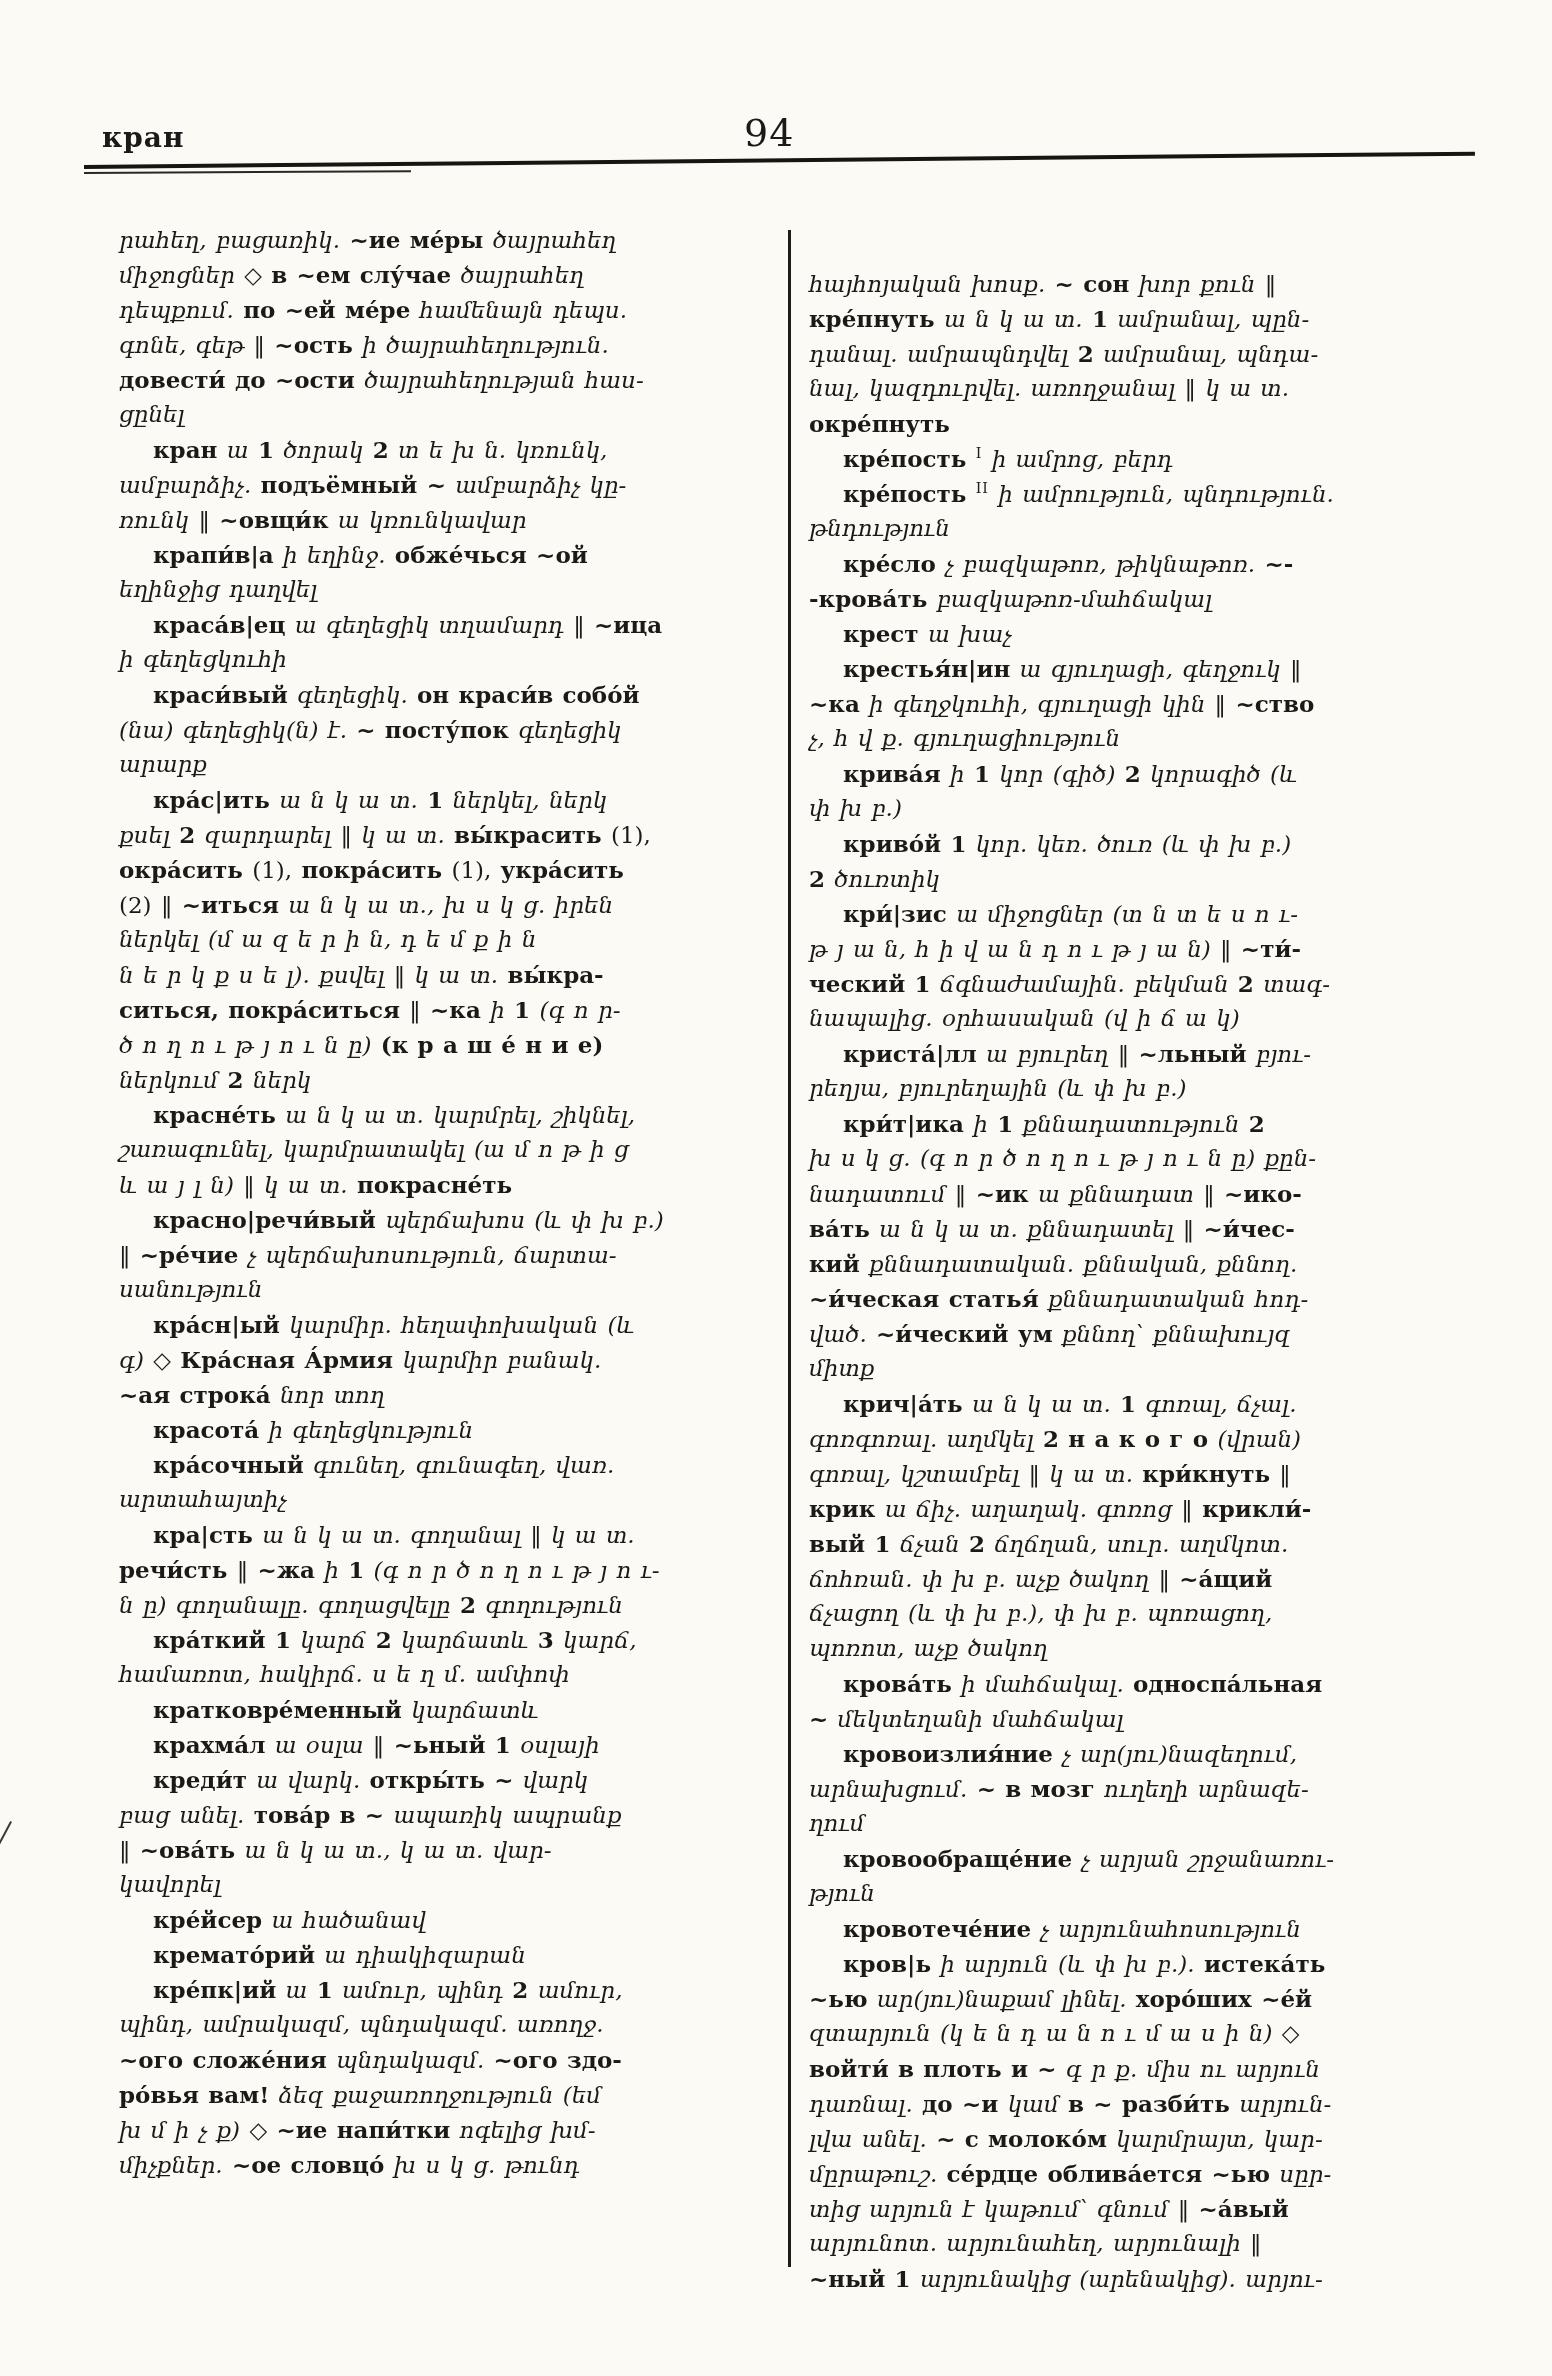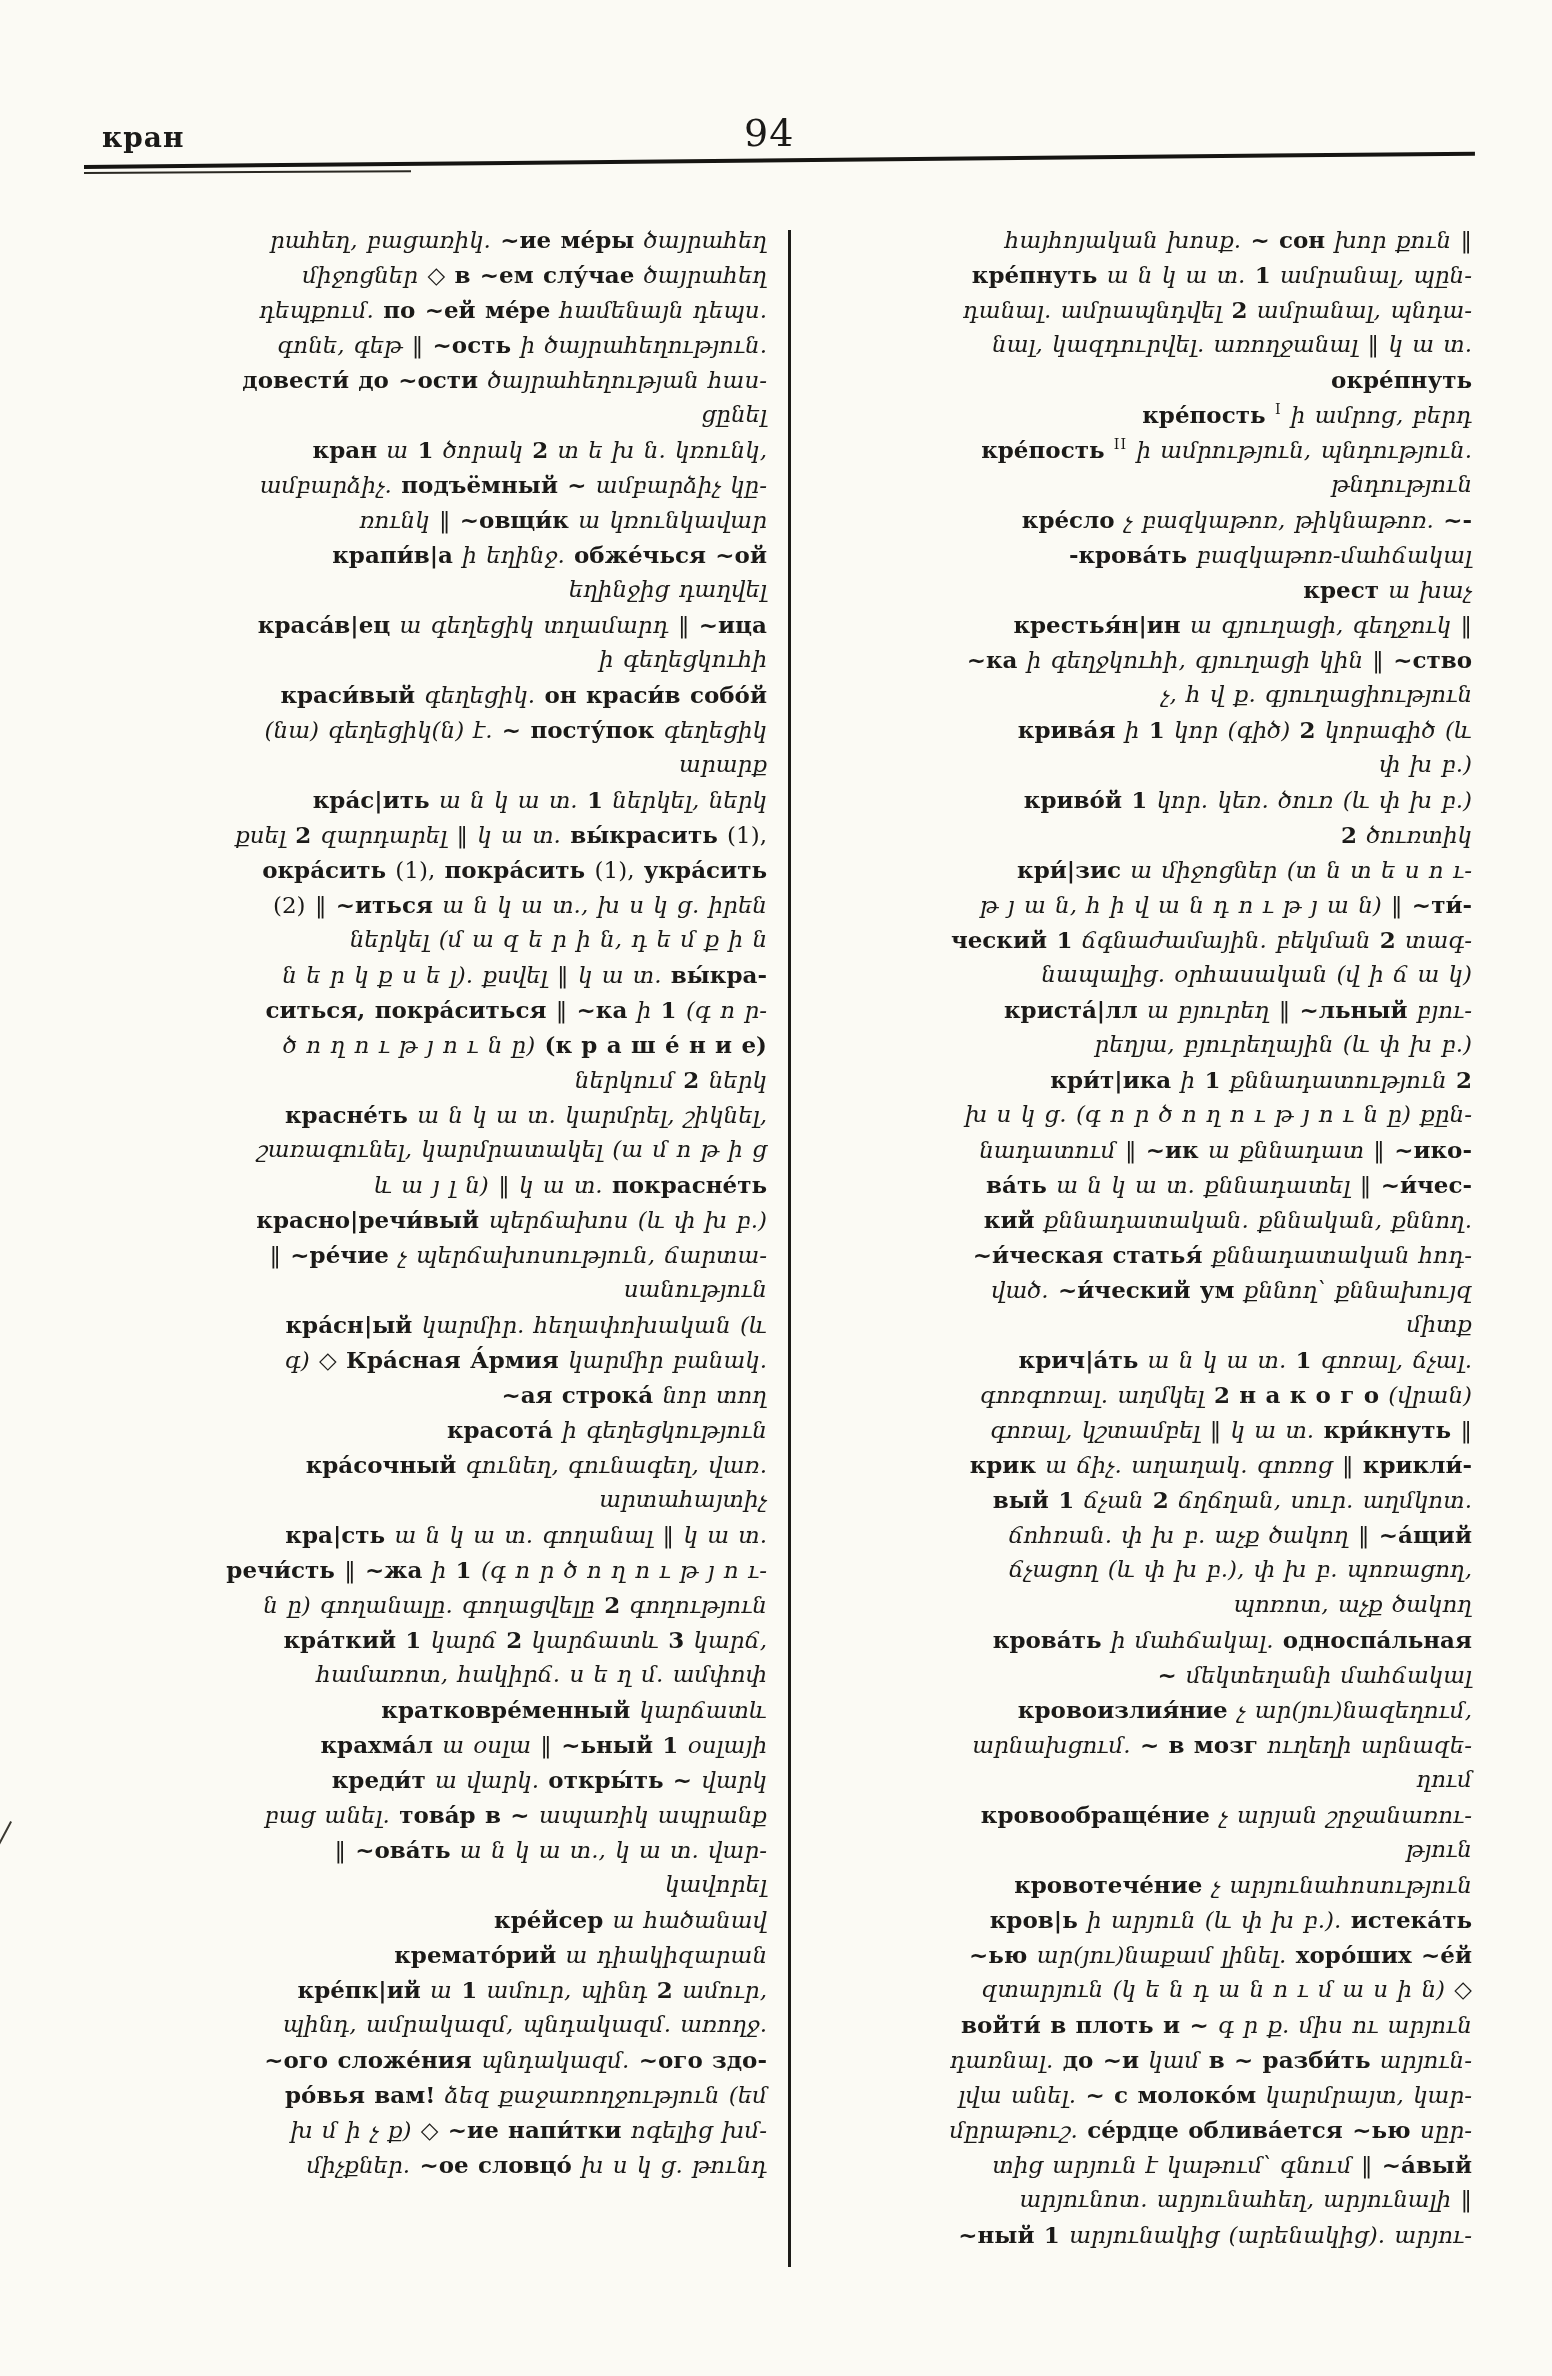--- a/index.html
+++ b/index.html
@@ -31,23 +31,23 @@
     transform:rotate(-0.3deg);transform-origin:left center;
   }
   .column-divider{
     position:absolute;left:788px;top:230px;width:3px;height:2037px;
     background:#1d1c19;
   }
   .scan-artifact{
     position:absolute;left:4px;top:1820px;width:2px;height:26px;
     background:#3a3831;transform:rotate(28deg);
   }
-  .col{position:absolute;top:226px;text-align:right;}
+  .col{position:absolute;top:226px;}
   .col-left{left:119px;width:648px;}
-  .col-right{left:809px;width:663px;}
+  .col-right{left:809px;width:663px;margin-top:44px;}
   .line{
     height:35px;
     font-size:23px;
     white-space:nowrap;
     word-spacing:2px;
   }
   .line.indent{padding-left:34px;}
   .line b{font-weight:bold;}
   .line i{font-style:italic;}
   .line sup{font-size:0.62em;vertical-align:super;letter-spacing:1px;}

